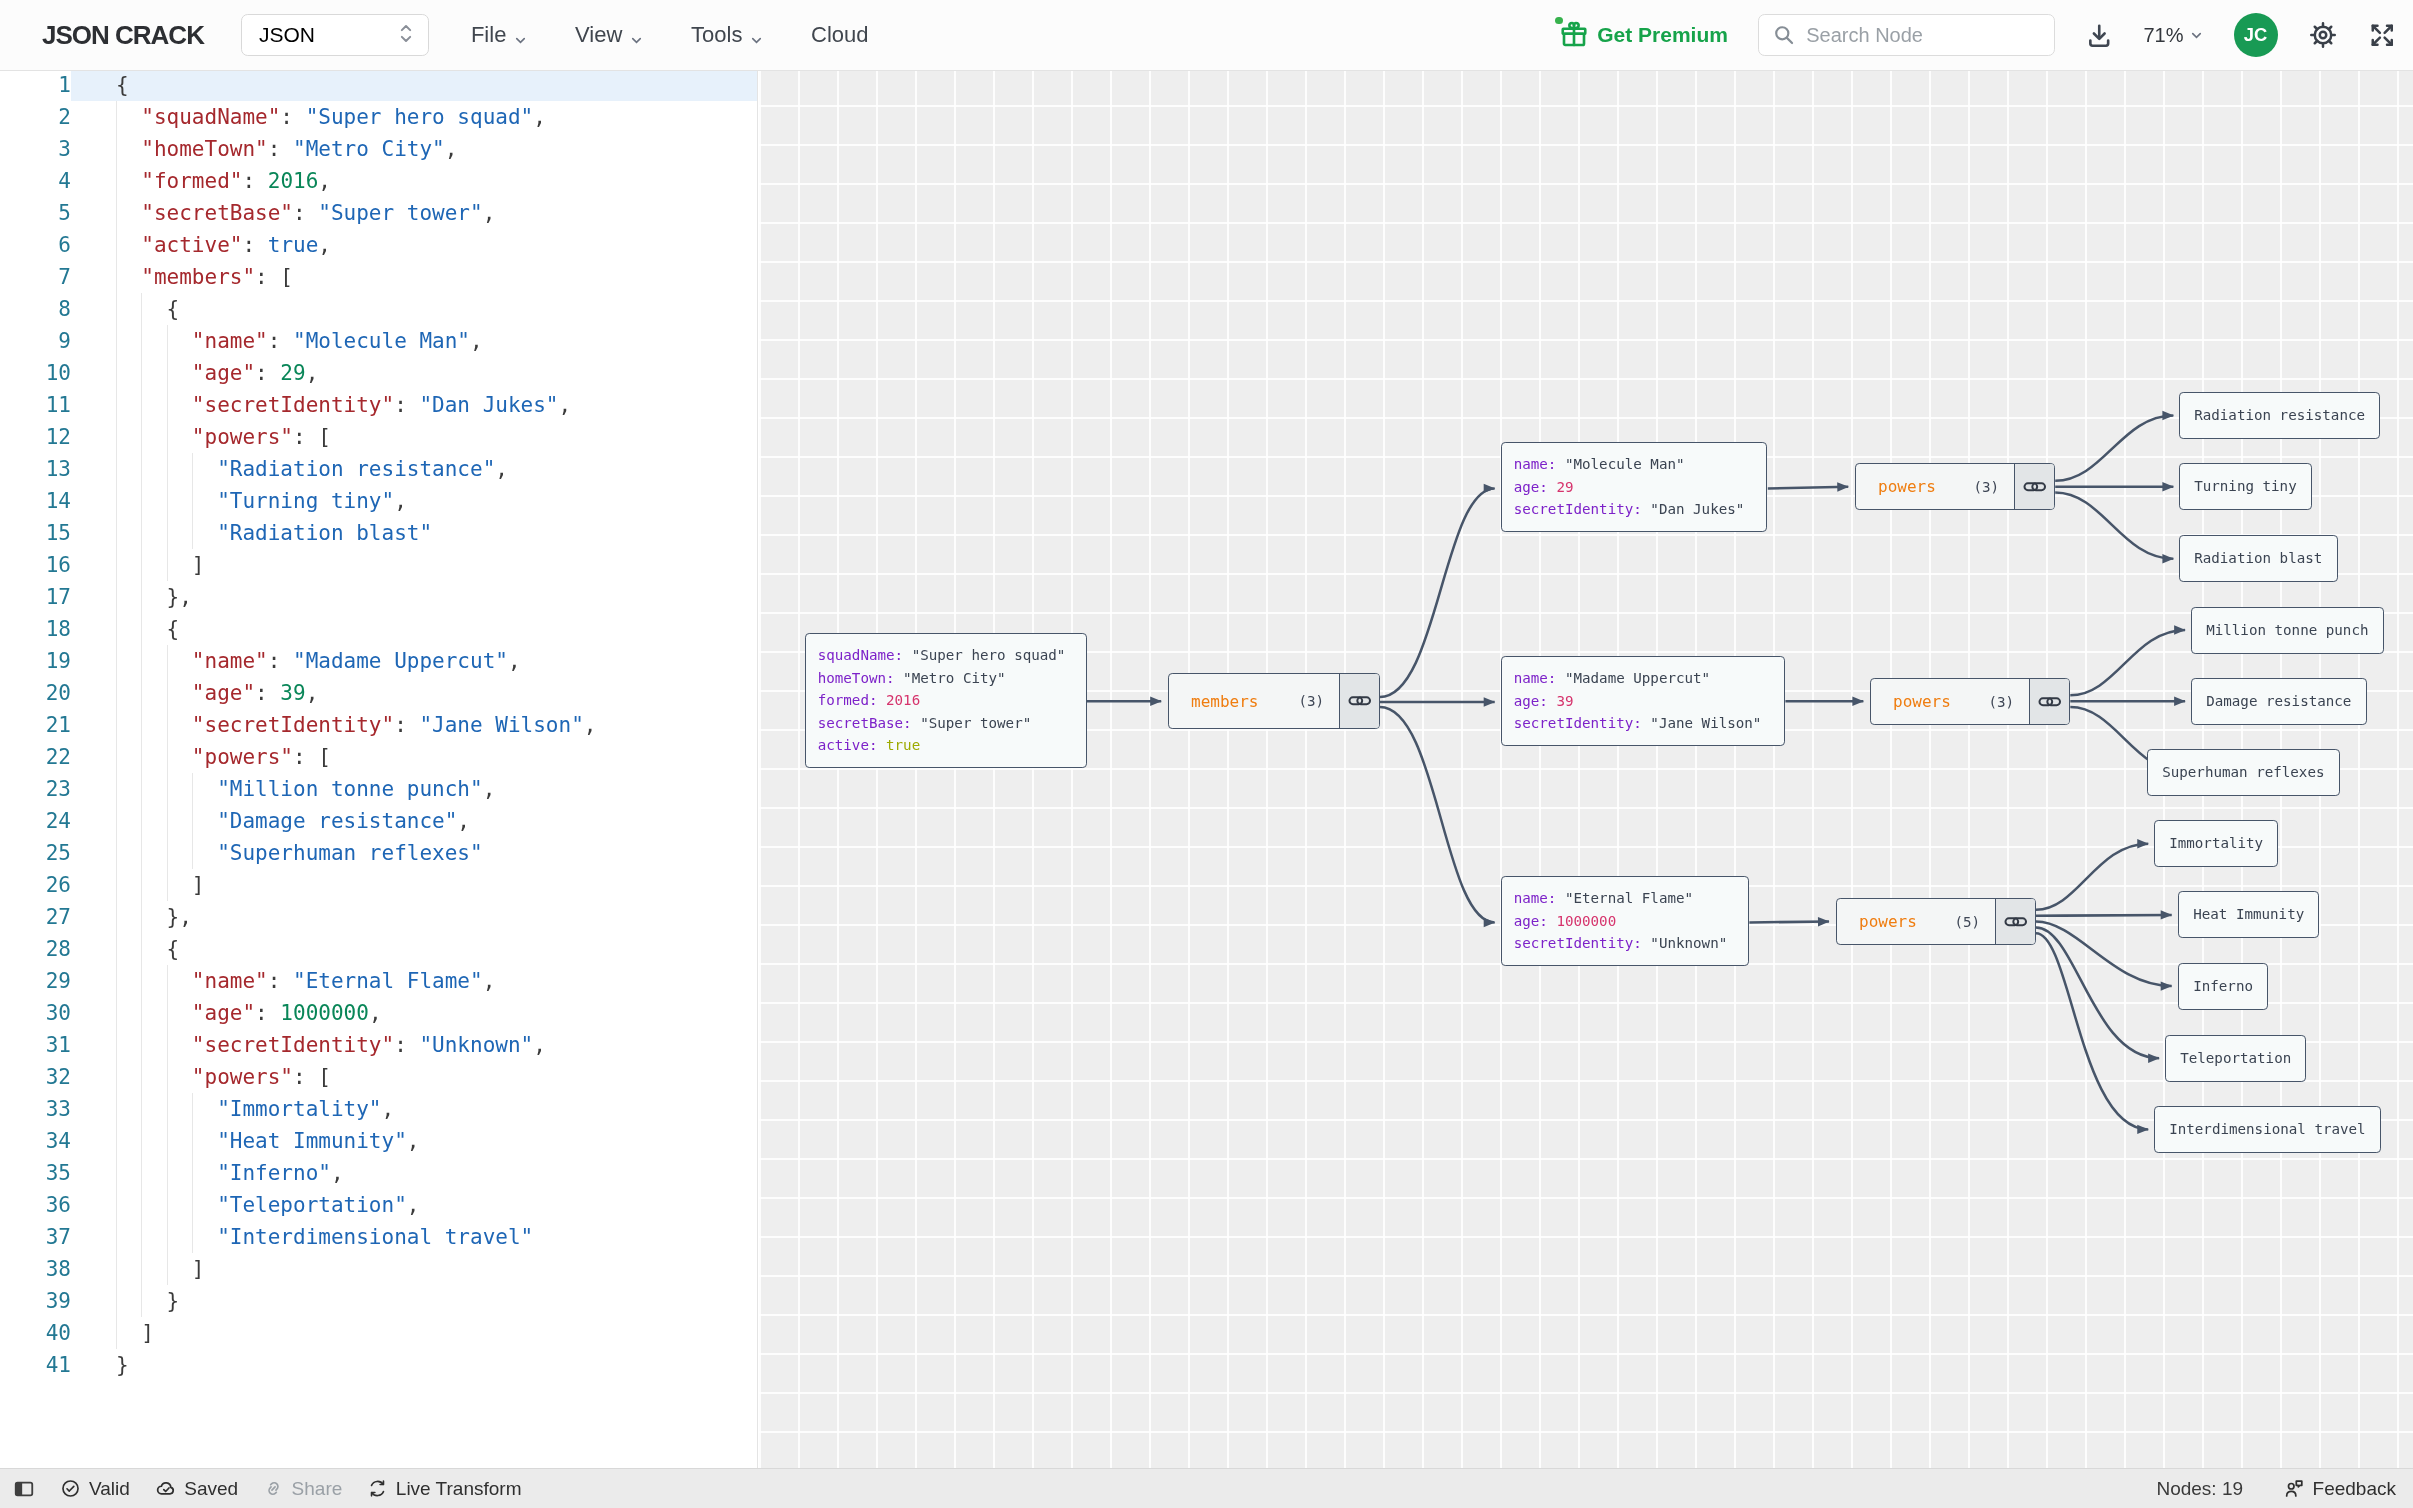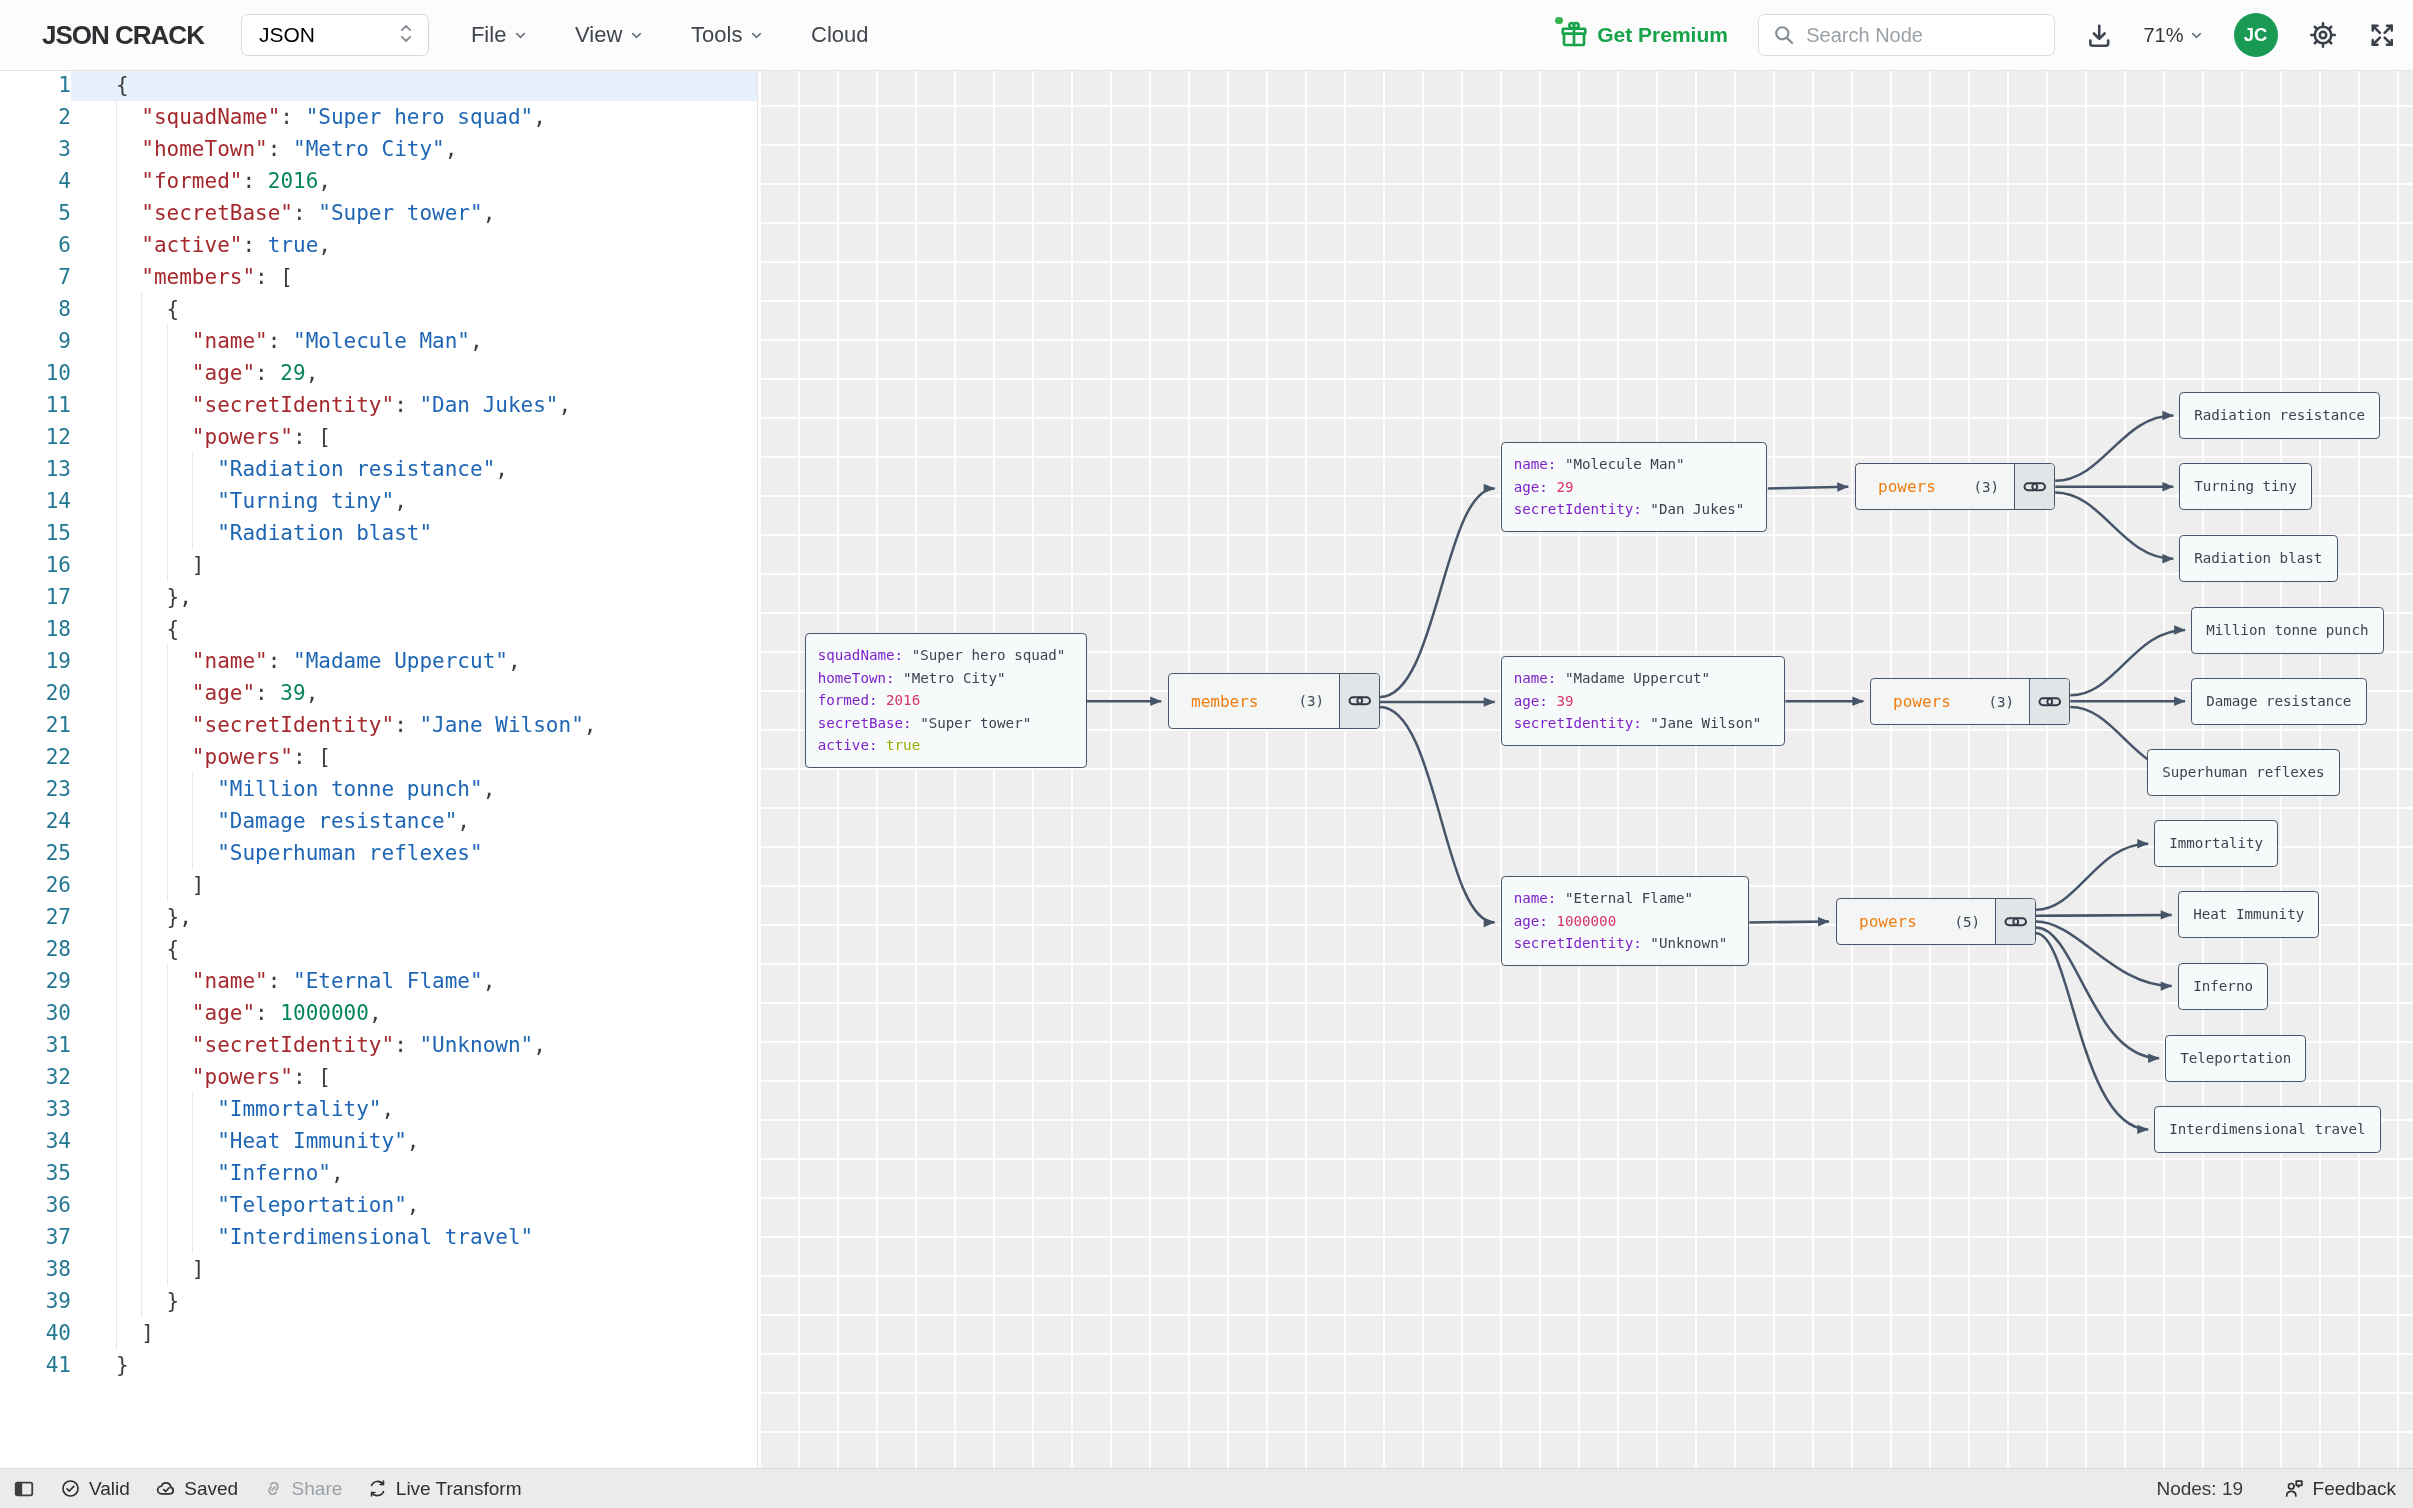--- a/index.html
+++ b/index.html
@@ -5,21 +5,21 @@
   html,body{margin:0;padding:0;background:#fff;}
   #app{position:relative;width:2413px;height:1508px;overflow:hidden;font-family:"Liberation Sans",sans-serif;}
   i{font-style:normal;}
 
   
   .topbar{position:absolute;top:0;left:0;width:2413px;height:71px;background:#fcfcfc;border-bottom:0.8px solid #e3e3e3;display:flex;align-items:center;box-sizing:border-box;z-index:10;}
   .logo{margin-left:42px;font-size:26px;font-weight:800;letter-spacing:-1px;color:#2d2f33;white-space:nowrap;}
   .fmt-select{margin-left:37px;width:188px;height:42px;background:#fff;border:0.8px solid #d9d9d9;border-radius:6.7px;display:flex;align-items:center;justify-content:space-between;padding:0 11.7px 0 17px;box-sizing:border-box;cursor:pointer;}
   .fmt-select .val{font-size:21px;color:#000000;}
   .menus{display:flex;align-items:center;gap:47px;margin-left:42px;}
-  .menu-item{display:flex;align-items:center;gap:6.7px;font-size:22px;color:#40464e;cursor:pointer;}
+  .menu-item{display:flex;align-items:flex-end;gap:6.7px;font-size:22px;color:#40464e;cursor:pointer;}
   .tb-right{margin-left:auto;display:flex;align-items:center;gap:30px;padding-right:17px;}
   .premium{display:flex;align-items:center;gap:8.4px;cursor:pointer;position:relative;}
   .premium .lbl{font-size:21px;font-weight:700;color:#16a34a;}
   .dot{position:absolute;left:-3.4px;top:-3.4px;width:7.5px;height:7.5px;border-radius:50%;background:#37b24d;}
   .search{width:297px;height:42px;background:#fff;border:0.8px solid #dcdcdc;border-radius:6.7px;display:flex;align-items:center;padding:0 13.4px;box-sizing:border-box;gap:8.4px;}
   .search input{border:none;outline:none;flex:1;font-size:20px;color:#333;background:transparent;font-family:"Liberation Sans",sans-serif;min-width:0;}
   .search input::placeholder{color:#9aa0a6;}
   .zoom-ctl{display:flex;align-items:center;gap:5px;cursor:pointer;}
   .zoom-ctl .lvl{font-size:20px;color:#33373d;}
   .avatar{width:44px;height:44px;border-radius:50%;background:#189a54;color:#fff;font-size:18.4px;font-weight:700;display:flex;align-items:center;justify-content:center;cursor:pointer;}

